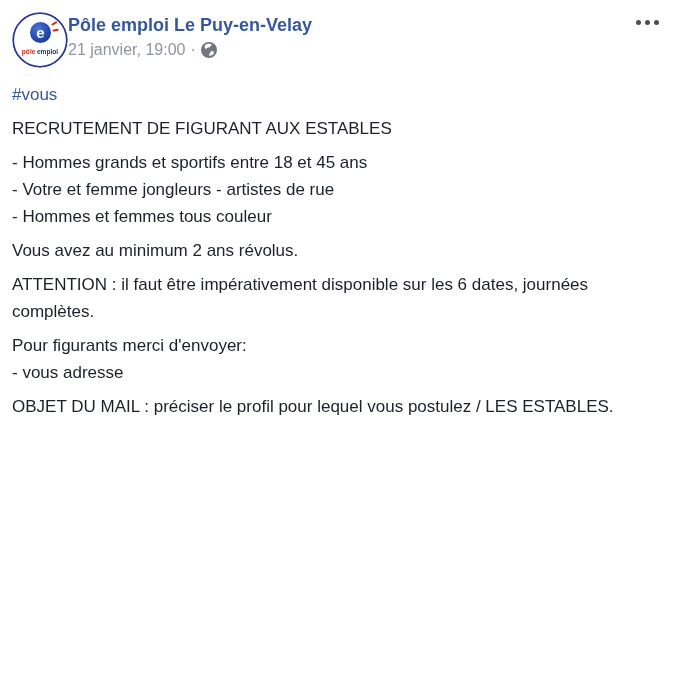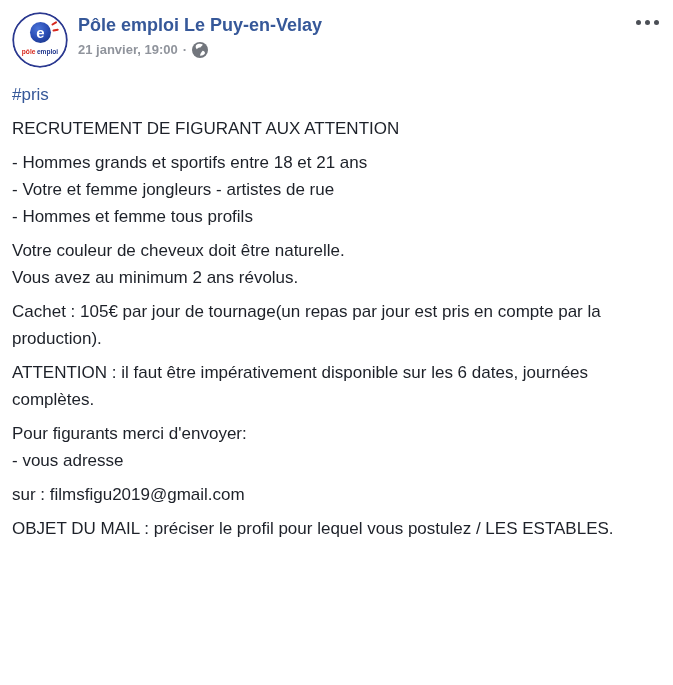--- a/index.html
+++ b/index.html
@@ -2,23 +2,23 @@
 <html><head>
 <meta charset="utf-8">
 <style>
   html,body{margin:0;padding:0;background:#fff;}
   .post{
     width:673px;height:685px;overflow:hidden;background:#ffffff;position:relative;
     font-family:"Liberation Sans","DejaVu Sans",sans-serif;color:#1d2129;
   }
   .header{display:flex;padding:12px 12px 0 12px;}
   .avatar{width:56px;height:56px;border-radius:50%;flex:0 0 auto;cursor:pointer;}
-  .hinfo{margin-left:10px;padding-top:1px;}
+  .hinfo{margin-left:0;padding-top:1px;}
   .page-name{color:#365899;font-weight:bold;font-size:18px;line-height:24px;text-decoration:none;display:inline-block;cursor:pointer;}
-  .meta{display:flex;align-items:center;margin-top:4px;color:#90949c;font-size:13px;line-height:18px;font-weight:bold;}
+  .meta{display:flex;align-items:center;margin-top:4px;color:#90949c;font-size:16px;line-height:18px;}
   .meta a{color:#90949c;text-decoration:none;cursor:pointer;}
   .meta .sep{margin:0 5px;}
   .globe{width:16px;height:16px;display:block;}
   .options{position:absolute;top:12px;right:10px;display:flex;gap:4px;padding:8px 4px;cursor:pointer;align-items:center;}
   .dot{width:5px;height:5px;border-radius:50%;background:#4b4f56;}
   .body{padding:13px 11px 0 12px;font-size:17px;line-height:27px;}
   .para{margin:0 0 7px 0;}
   .hashtag{color:#365899;text-decoration:none;display:block;cursor:pointer;}
 </style>
 </head>
@@ -59,45 +59,38 @@
   </div>
 
   <div class="options" title="">
     <span class="dot"></span>
     <span class="dot"></span>
     <span class="dot"></span>
   </div>
 
   <div class="body">
       <a class="para hashtag" href="#">
-        <div>#pris</div>
+        <div>#vous</div>
       </a>
       <div class="para">
-        <div>RECRUTEMENT DE FIGURANT AUX ATTENTION</div>
+        <div>RECRUTEMENT DE FIGURANT AUX ESTABLES</div>
       </div>
       <div class="para">
-        <div>- Hommes grands et sportifs entre 18 et 21 ans</div>
+        <div>- Hommes grands et sportifs entre 18 et 45 ans</div>
         <div>- Votre et femme jongleurs - artistes de rue</div>
-        <div>- Hommes et femme tous profils</div>
+        <div>- Hommes et femmes tous couleur</div>
       </div>
       <div class="para">
-        <div>Votre couleur de cheveux doit être naturelle.</div>
         <div>Vous avez au minimum 2 ans révolus.</div>
-      </div>
-      <div class="para">
-        <div>Cachet : 105€ par jour de tournage(un repas par jour est pris en compte par la production).</div>
       </div>
       <div class="para">
         <div>ATTENTION : il faut être impérativement disponible sur les 6 dates, journées complètes.</div>
       </div>
       <div class="para">
         <div>Pour figurants merci d'envoyer:</div>
         <div>- vous adresse</div>
       </div>
       <div class="para">
-        <div>sur : filmsfigu2019@gmail.com</div>
-      </div>
-      <div class="para">
         <div>OBJET DU MAIL : préciser le profil pour lequel vous postulez / LES ESTABLES.</div>
       </div>
     </div>
 
 </div>
 
 </body></html>

